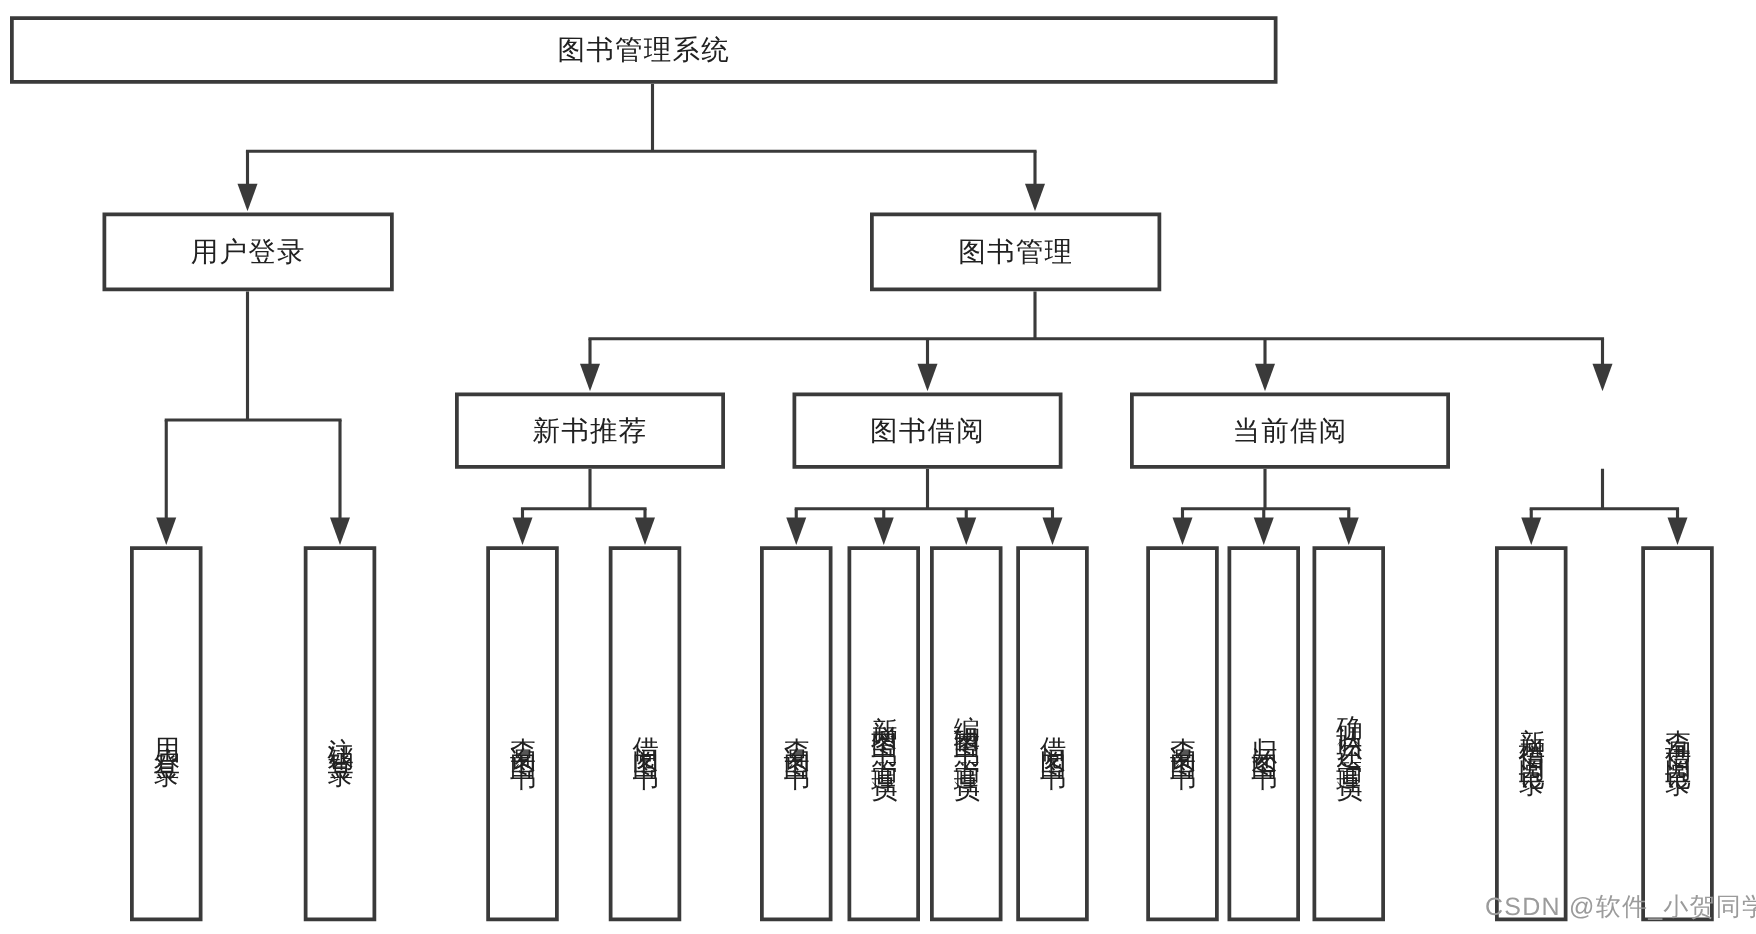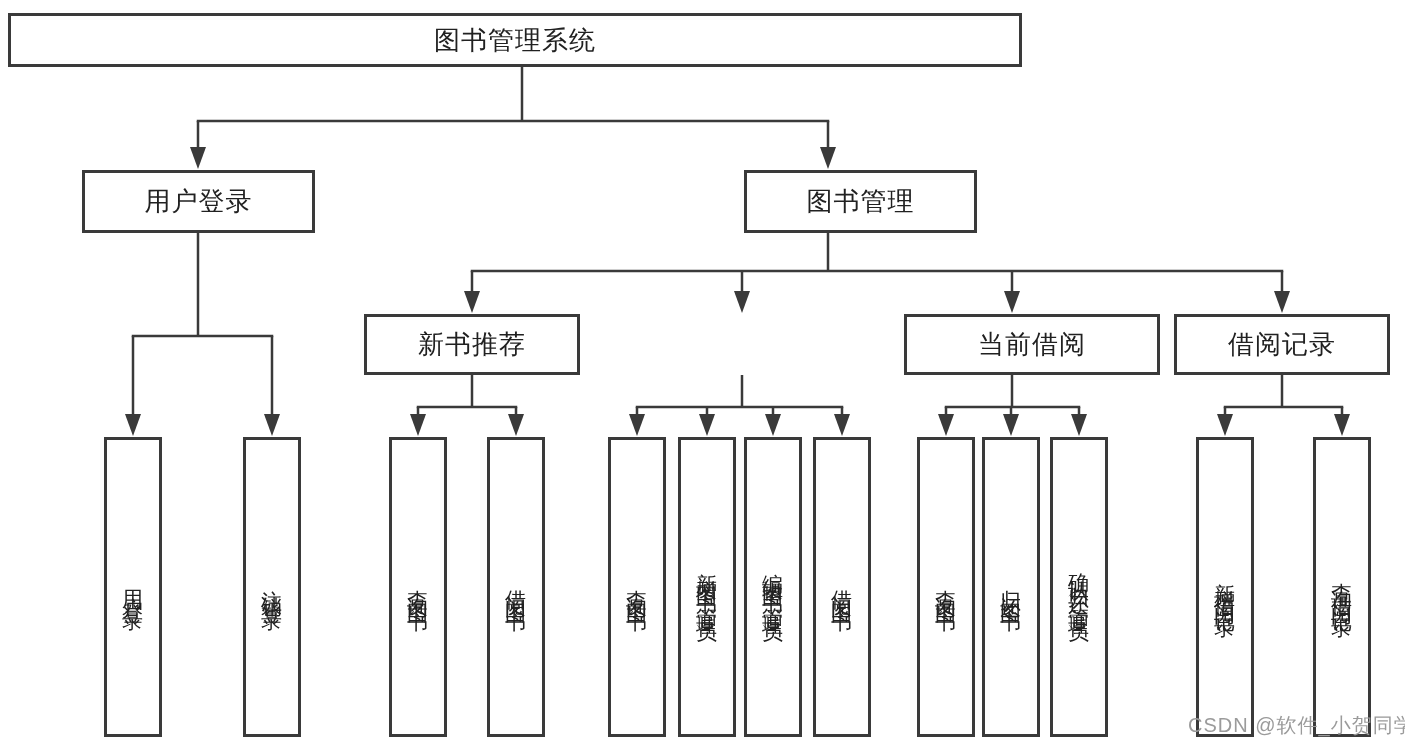--- a/index.html
+++ b/index.html
@@ -5,21 +5,21 @@
   html,body{margin:0;padding:0;background:#ffffff;}
   .canvas{
     position:relative;width:1405px;height:747px;background:#ffffff;
     font-family:"Liberation Sans","DejaVu Sans",sans-serif;overflow:hidden;
   }
   .node{
     position:absolute;background:#ffffff;border:3px solid #3a3a3a;
     box-sizing:border-box;display:flex;align-items:center;justify-content:center;
     color:#212121;z-index:2;
   }
-  .h-node{font-size:26px;letter-spacing:1px;white-space:nowrap;}
+  .h-node{font-size:22px;letter-spacing:1px;white-space:nowrap;}
   .v-node{font-size:21px;}
   .v-node .vtext{
     writing-mode:vertical-rl;text-orientation:mixed;
     letter-spacing:7px;line-height:1;white-space:nowrap;
   }
   svg.connectors{position:absolute;left:0;top:0;z-index:1;}
   .watermark{
     position:absolute;left:1188px;top:712px;font-size:20px;color:#9b9b9b;
     z-index:5;letter-spacing:1px;white-space:nowrap;
   }
@@ -84,32 +84,32 @@
       <polygon points="1334,414 1350,414 1342,436" fill="#3a3a3a"></polygon>
     </svg>
 
   <div class="node h-node" style="left:8px;top:13px;width:1014px;height:54px;">
     <span>图书管理系统</span>
   </div>
 
   <div class="node h-node" style="left:82px;top:170px;width:233px;height:63px;">
     <span>用户登录</span>
   </div>
-  <div class="node h-node" style="left:744px;top:170px;width:233px;height:63px;">
+  <div class="node h-node" style="left:696px;top:170px;width:233px;height:63px;">
     <span>图书管理</span>
   </div>
 
   <div class="node h-node" style="left:364px;top:314px;width:216px;height:61px;font-family:Liberation Serif, serif;">
     <span>新书推荐</span>
   </div>
+  <div class="node h-node" style="left:634px;top:314px;width:216px;height:61px;">
+    <span>图书借阅</span>
+  </div>
   <div class="node h-node" style="left:904px;top:314px;width:256px;height:61px;">
     <span>当前借阅</span>
-  </div>
-  <div class="node h-node" style="left:1174px;top:314px;width:216px;height:61px;">
-    <span>借阅记录</span>
   </div>
 
   <div class="node v-node" style="left:104px;top:437px;width:58px;height:300px;">
     <span class="vtext">用户登录</span>
   </div>
   <div class="node v-node" style="left:243px;top:437px;width:58px;height:300px;">
     <span class="vtext">注销登录</span>
   </div>
 
   <div class="node v-node" style="left:389px;top:437px;width:58px;height:300px;">

